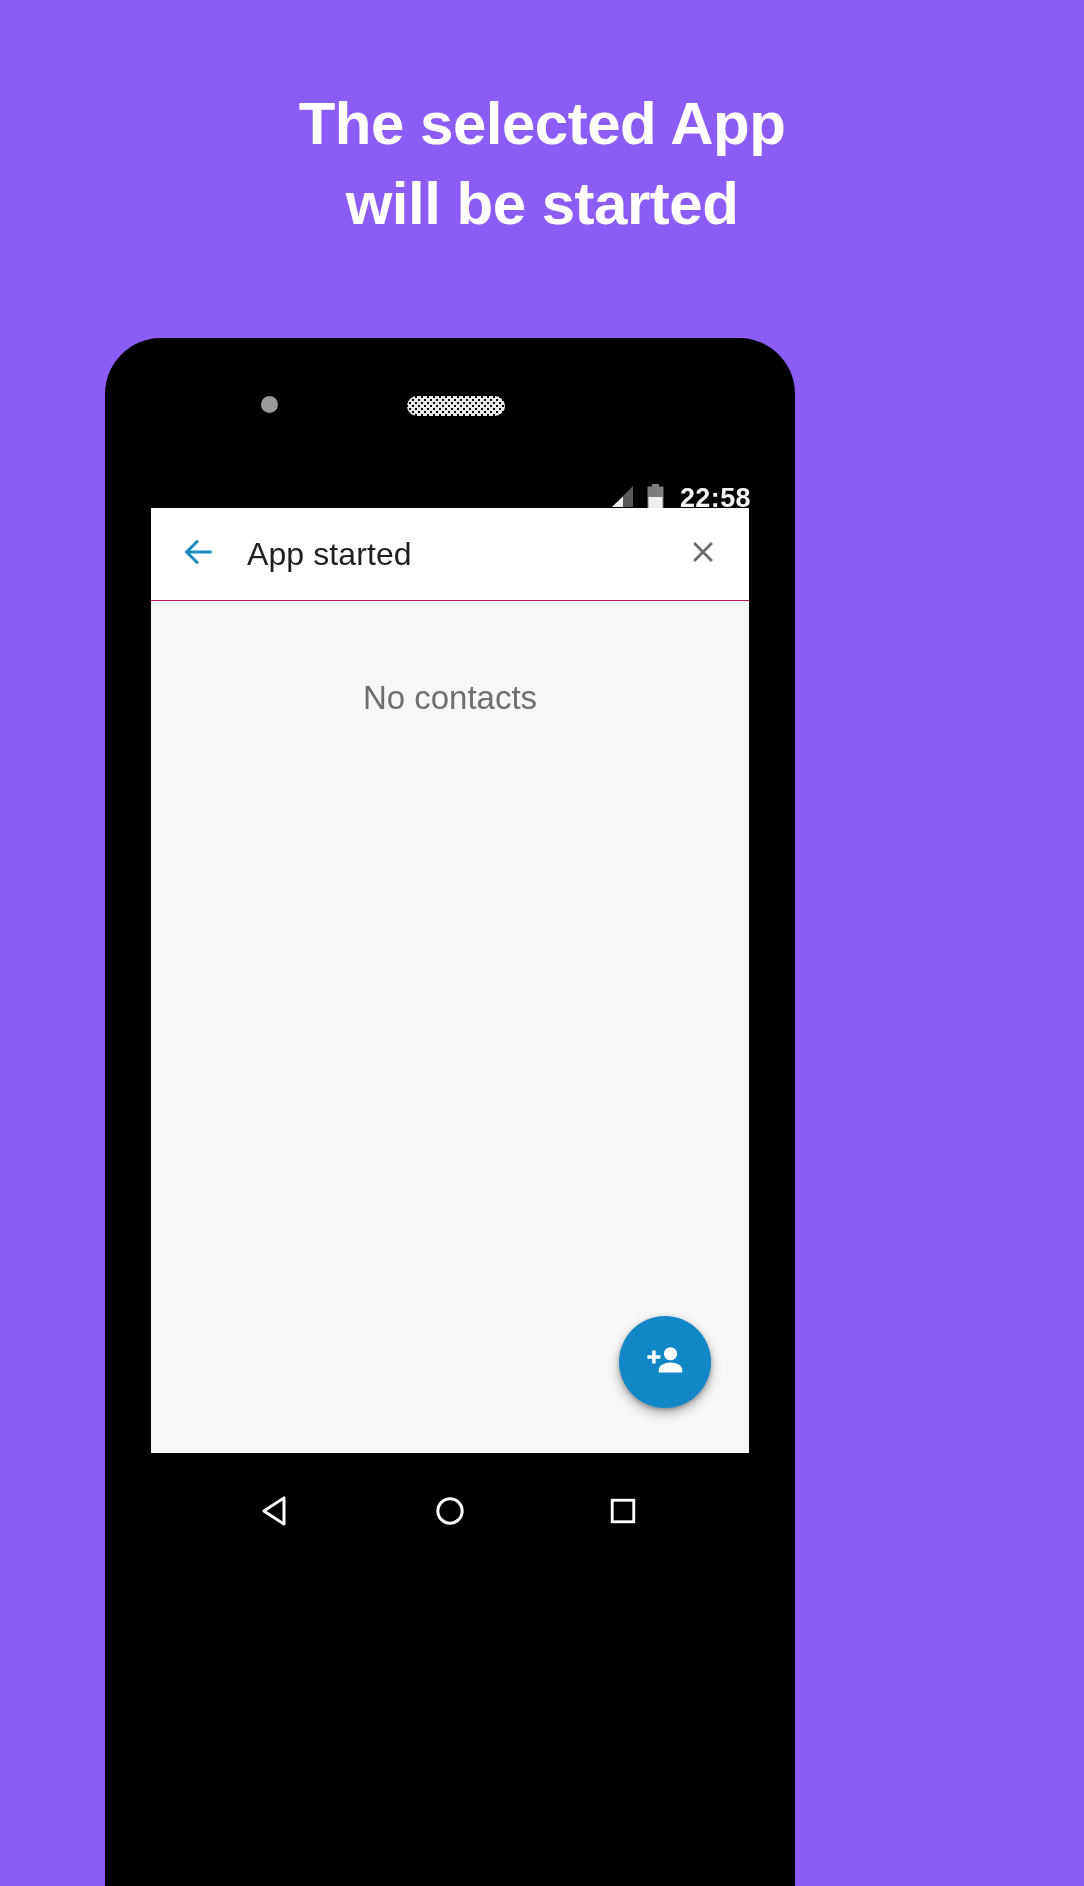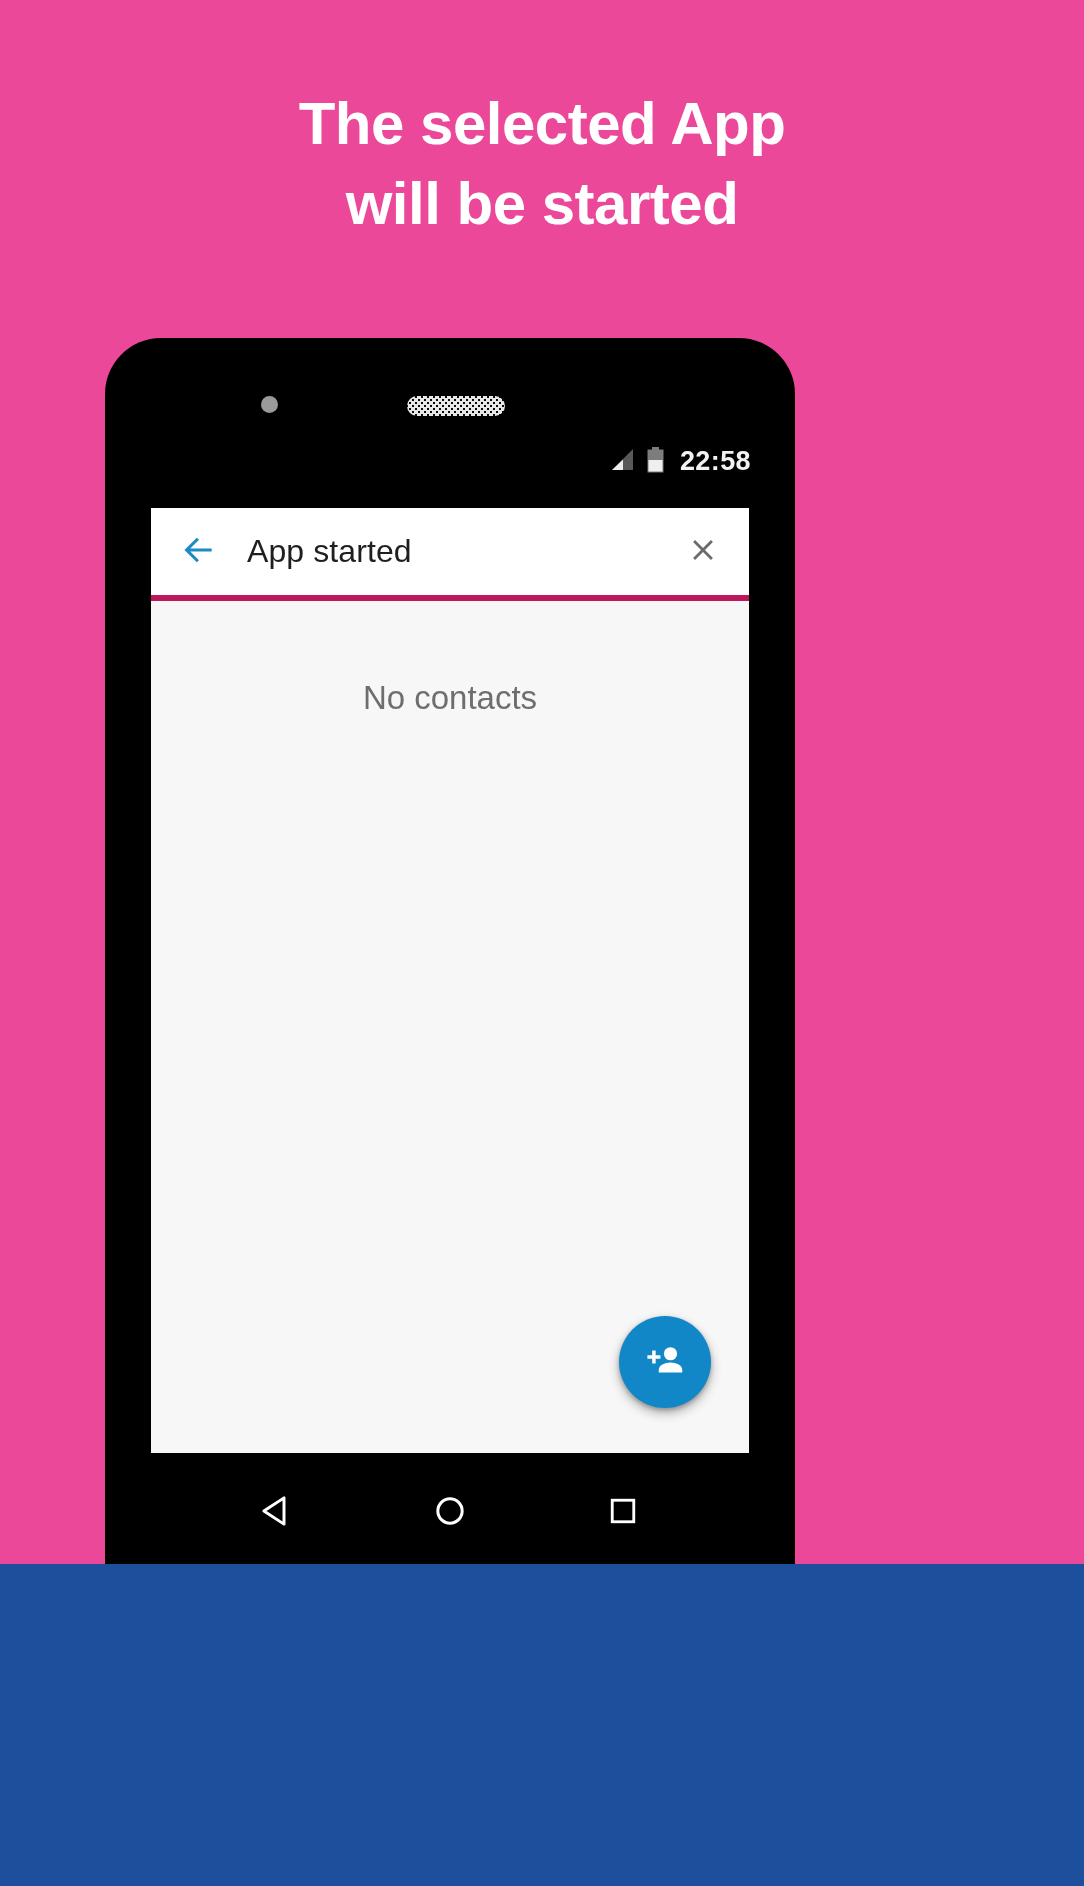--- a/index.html
+++ b/index.html
@@ -10,22 +10,22 @@
     width: 1084px;
     height: 1886px;
     overflow: hidden;
     font-family: "Liberation Sans", sans-serif;
     background: #1d4f9c;
   }
 
   #stage {
     position: relative;
     width: 1084px;
-    height: 1564px;
-    background: #ec4899;
+    height: 1886px;
+    background: #8b5cf6;
     overflow: hidden;
   }
 
   
   .headline {
     position: absolute;
     top: 84px;
     left: 0;
     width: 1084px;
     text-align: center;
@@ -73,26 +73,26 @@
       radial-gradient(circle at 3px 3px, #e8e8e8 2.1px, rgba(0,0,0,0) 2.4px);
     background-size: 6px 6px, 6px 6px;
     background-position: 0 1px, 3px 4px;
     overflow: hidden;
   }
 
   
   .statusbar {
     position: absolute;
     left: 0;
-    top: 108px;
+    top: 124px;
     width: 690px;
     height: 52px;
     background: #000000;
     display: flex;
-    align-items: flex-start;
+    align-items: flex-end;
     justify-content: flex-end;
     padding-right: 44px;
     box-sizing: border-box;
   }
   .sb-icons {
     display: flex;
     align-items: center;
     gap: 11px;
   }
   .signal-icon { display: block; }
@@ -114,21 +114,21 @@
     width: 598px;
     height: 945px;
     background: #f7f7f7;
     overflow: hidden;
   }
 
   .appbar {
     position: relative;
     height: 93px;
     background: #ffffff;
-    border-bottom: 6px solid #be185d;
+    border-bottom: 1px solid #be185d;
     display: flex;
     align-items: center;
     box-sizing: border-box;
   }
   .back-btn {
     width: 96px;
     display: flex;
     align-items: center;
     justify-content: center;
     height: 100%;

